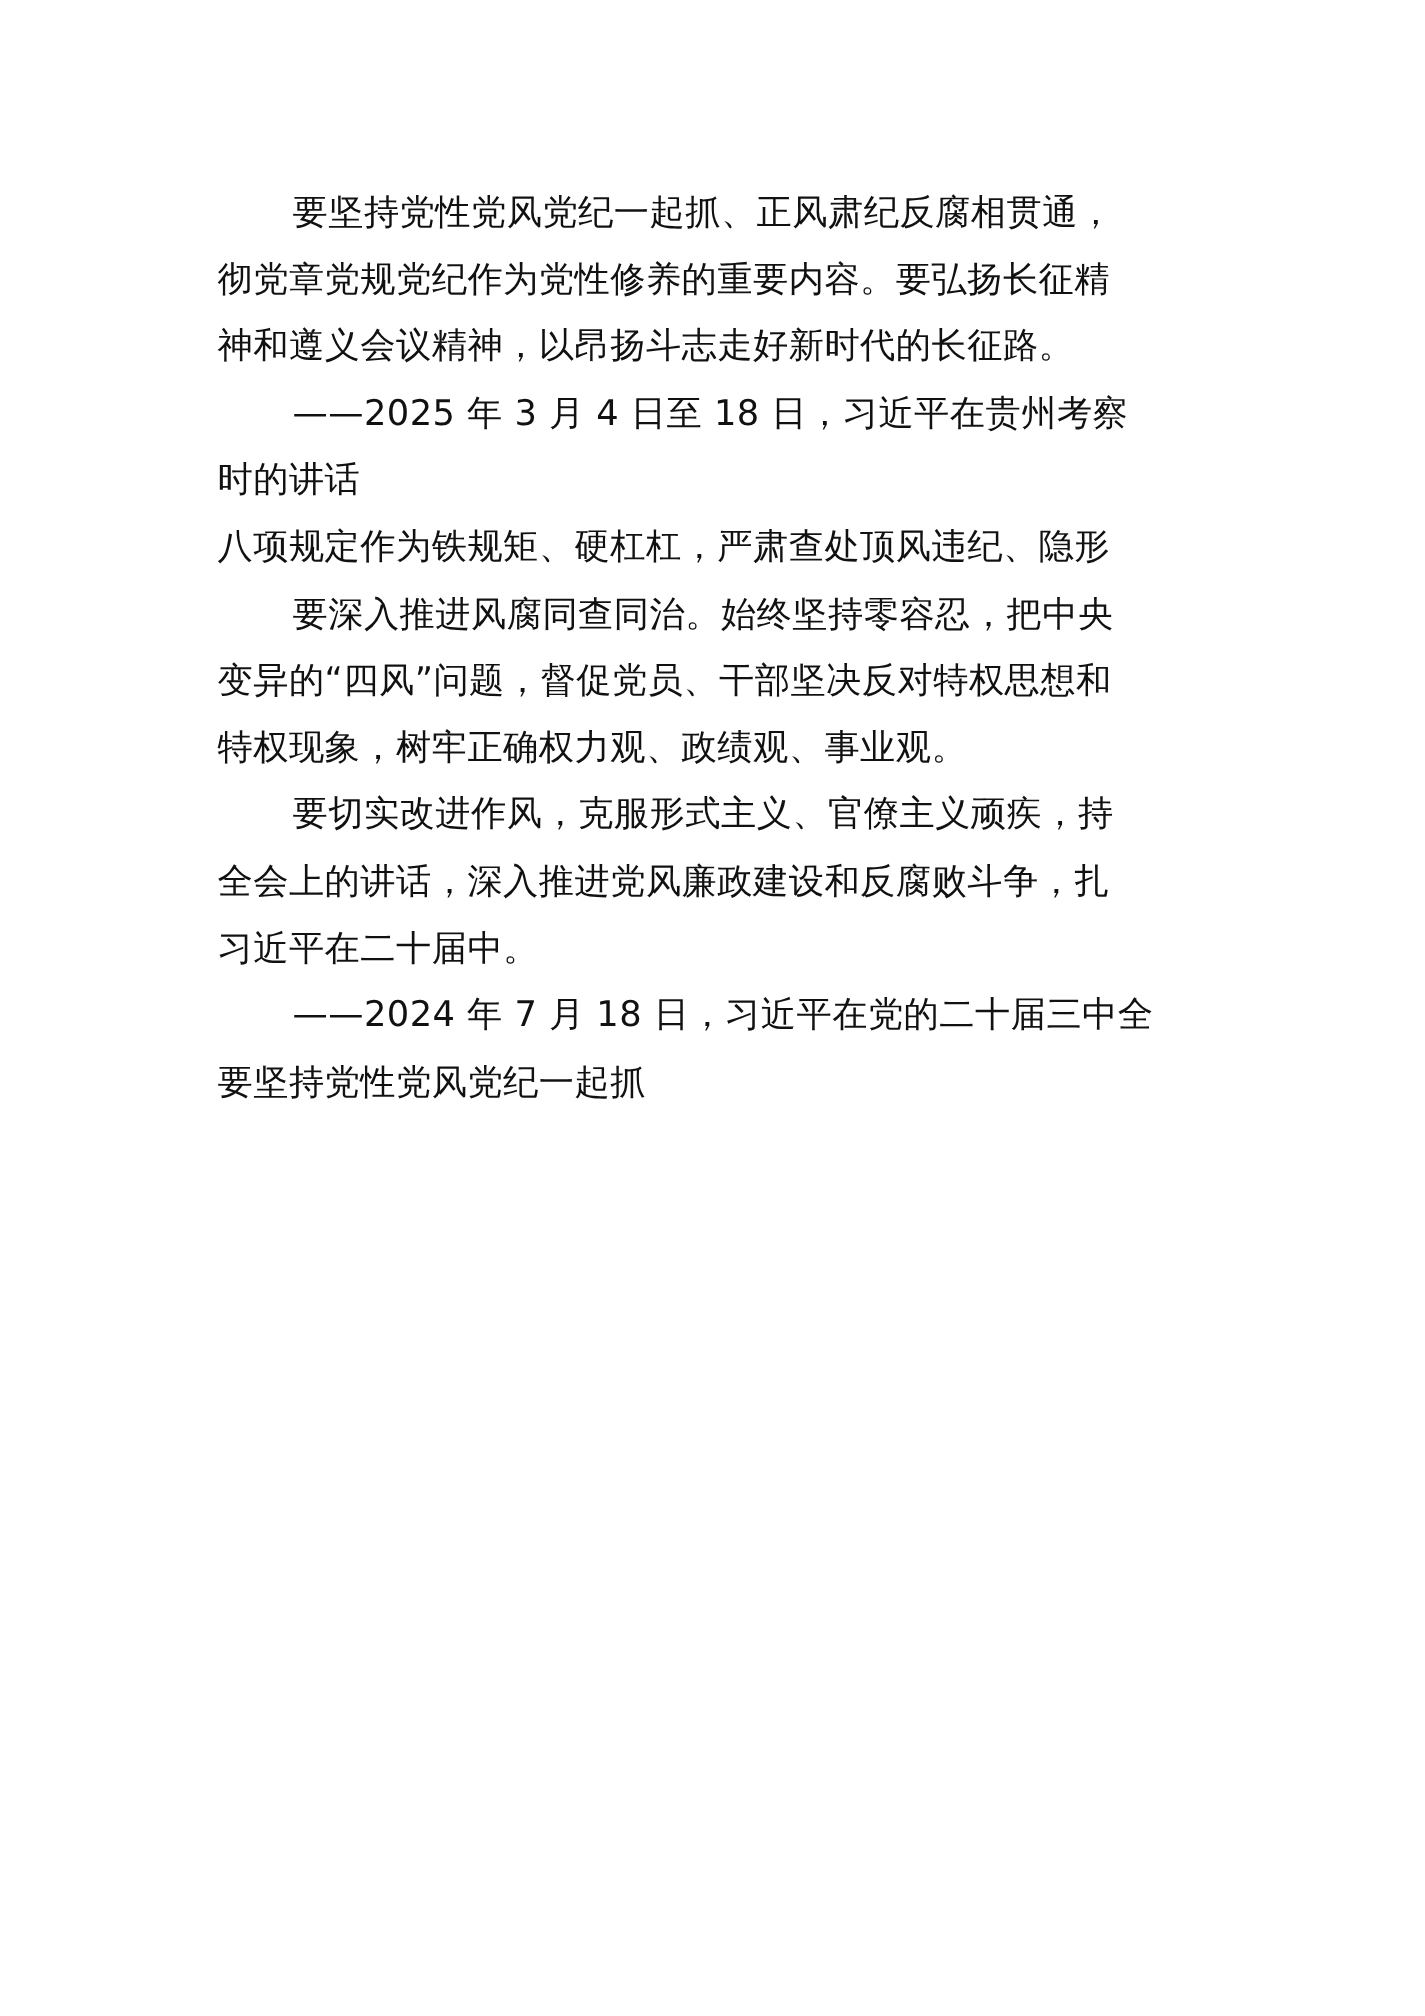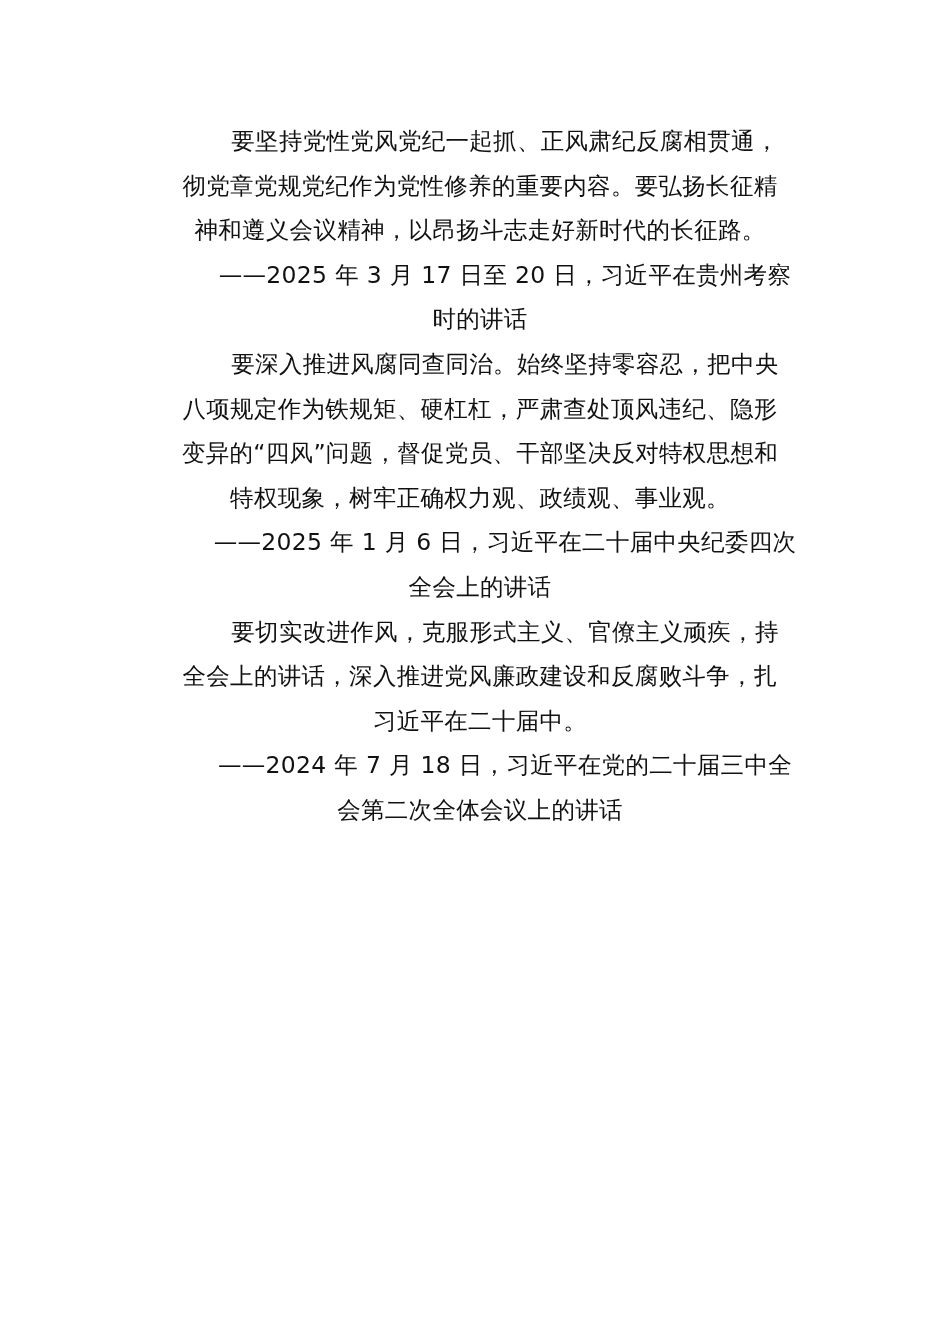--- a/index.html
+++ b/index.html
@@ -20,21 +20,21 @@
       width: 950px;
       height: 1344px;
       background: #ffffff;
     }
     .content {
       position: absolute;
       left: 145px;
       top: 119px;
       width: 670px;
     }
-    .block { margin: 0; padding: 0; text-align: center; }
+    .block { margin: 0; padding: 0; }
     .line {
       display: block;
       height: 44.6px;
       line-height: 44.6px;
       font-family: "DejaVu Sans", "Liberation Sans", sans-serif;
       font-size: 23.5px;
       color: #111111;
       white-space: nowrap;
       letter-spacing: 0.3px;
     }
@@ -46,47 +46,43 @@
 <div class="page">
   <div class="content">
 
     <div class="block">
       <div>
         <span class="line indent">要坚持党性党风党纪一起抓、正风肃纪反腐相贯通，</span>
         <span class="line">彻党章党规党纪作为党性修养的重要内容。要弘扬长征精</span>
         <span class="line">神和遵义会议精神，以昂扬斗志走好新时代的长征路。</span>
       </div>
       <div>
-        <span class="line indent">——2025 年 3 月 17 日至 20 日，习近平在贵州考察</span>
+        <span class="line indent">——2025 年 3 月 4 日至 18 日，习近平在贵州考察</span>
         <span class="line">时的讲话</span>
       </div>
     </div>
 
     <div class="block">
       <div>
+        <span class="line">八项规定作为铁规矩、硬杠杠，严肃查处顶风违纪、隐形</span>
         <span class="line indent">要深入推进风腐同查同治。始终坚持零容忍，把中央</span>
-        <span class="line">八项规定作为铁规矩、硬杠杠，严肃查处顶风违纪、隐形</span>
         <span class="line">变异的“四风”问题，督促党员、干部坚决反对特权思想和</span>
         <span class="line">特权现象，树牢正确权力观、政绩观、事业观。</span>
-      </div>
-      <div>
-        <span class="line indent">——2025 年 1 月 6 日，习近平在二十届中央纪委四次</span>
-        <span class="line">全会上的讲话</span>
       </div>
     </div>
 
     <div class="block">
     </div>
 
     <div class="block">
       <div>
         <span class="line indent">要切实改进作风，克服形式主义、官僚主义顽疾，持</span>
         <span class="line">全会上的讲话，深入推进党风廉政建设和反腐败斗争，扎</span>
         <span class="line">习近平在二十届中。</span>
       </div>
       <div>
         <span class="line indent">——2024 年 7 月 18 日，习近平在党的二十届三中全</span>
-        <span class="line">会第二次全体会议上的讲话</span>
+        <span class="line">要坚持党性党风党纪一起抓</span>
       </div>
     </div>
 
   </div>
 </div>
 
 </body></html>

